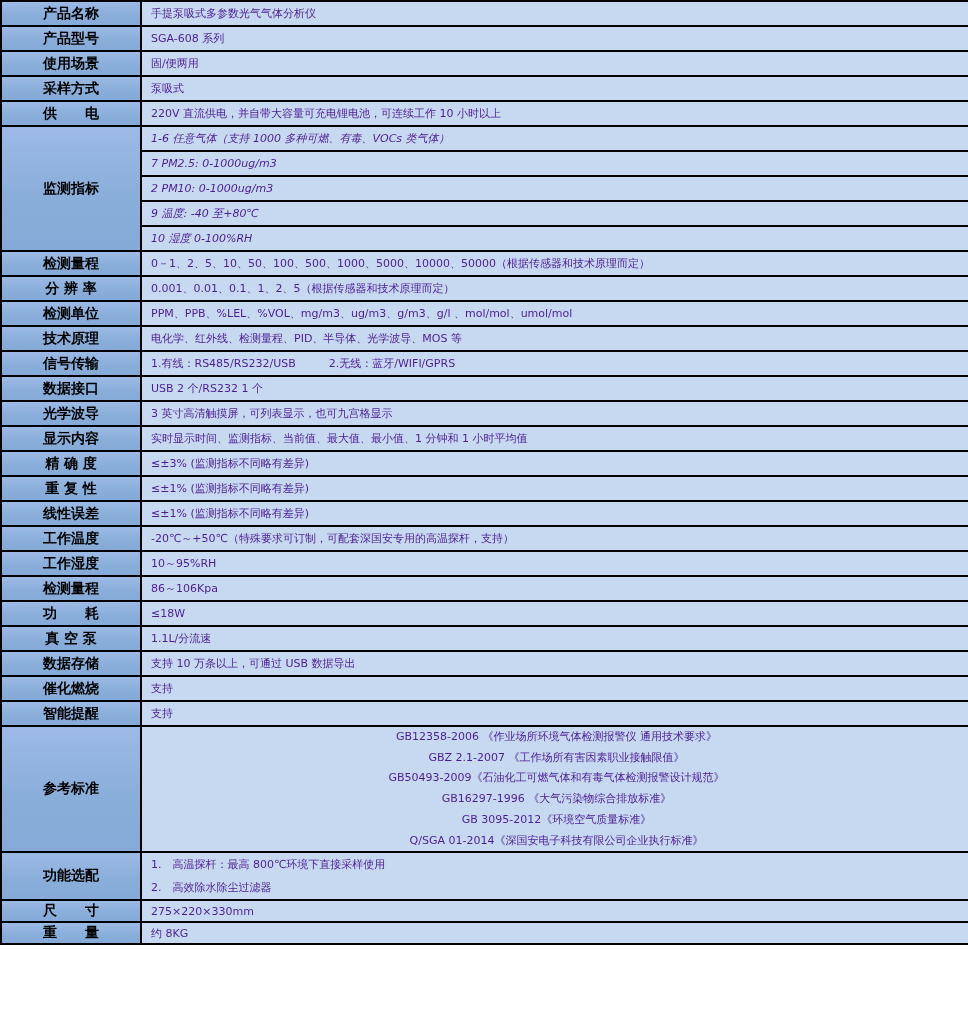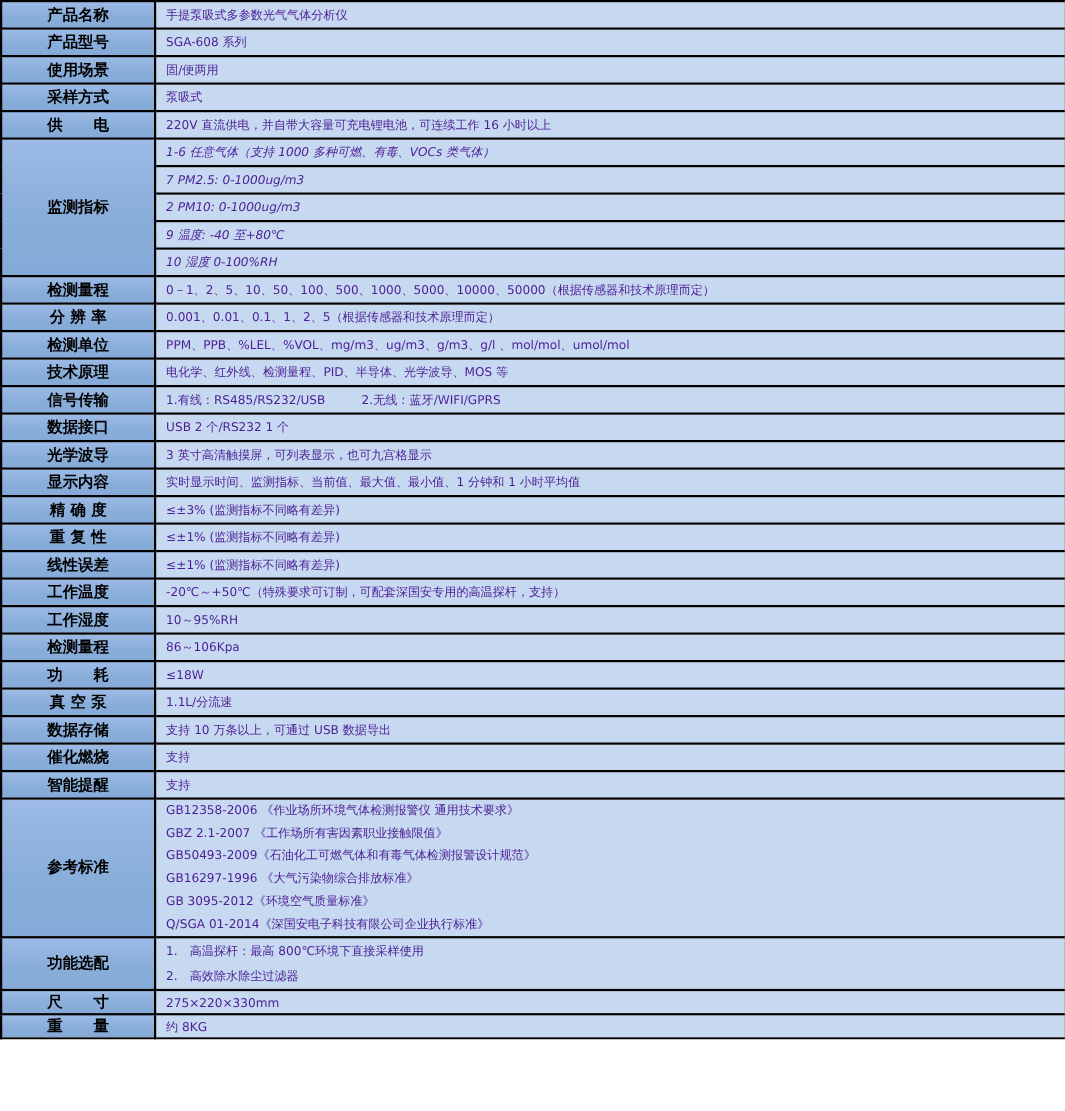--- a/index.html
+++ b/index.html
@@ -32,21 +32,21 @@
     background: #c6d9f1;
     font-size: 11px;
     color: #4c1d95;
     text-align: left;
     padding: 0 6px 0 9px;
   }
   tr.std  td, tr.std  th { height: 23px; }
   tr.sub  td             { height: 23px; font-style: italic; }
   tr.short td, tr.short th { height: 20px; }
   td.multiline { white-space: normal; padding-top: 2px; padding-bottom: 2px; }
-  td.ref-lines div { line-height: 20.7px; white-space: nowrap; }
+  td.ref-lines div { line-height: 20.7px; white-space: nowrap; text-align: center; }
   td.opt-lines div { line-height: 23px;   white-space: nowrap; }
 </style>
 </head>
 <body>
 
 <table id="spec-table">
   <colgroup>
       <col class="c-label">
       <col class="c-value">
     </colgroup>
@@ -67,21 +67,21 @@
     <td>固/便两用</td>
   </tr>
 
   <tr class="std">
     <th>采样方式</th>
     <td>泵吸式</td>
   </tr>
 
   <tr class="std">
     <th>供　　电</th>
-    <td>220V 直流供电，并自带大容量可充电锂电池，可连续工作 16 小时以上</td>
+    <td>220V 直流供电，并自带大容量可充电锂电池，可连续工作 10 小时以上</td>
   </tr>
 
   <tr class="sub">
     <th rowspan="5">监测指标</th>
     <td>1-6 任意气体（支持 1000 多种可燃、有毒、VOCs 类气体）</td>
   </tr>
   <tr class="sub">
     <td>7 PM2.5: 0-1000ug/m3</td>
   </tr>
   <tr class="sub">

